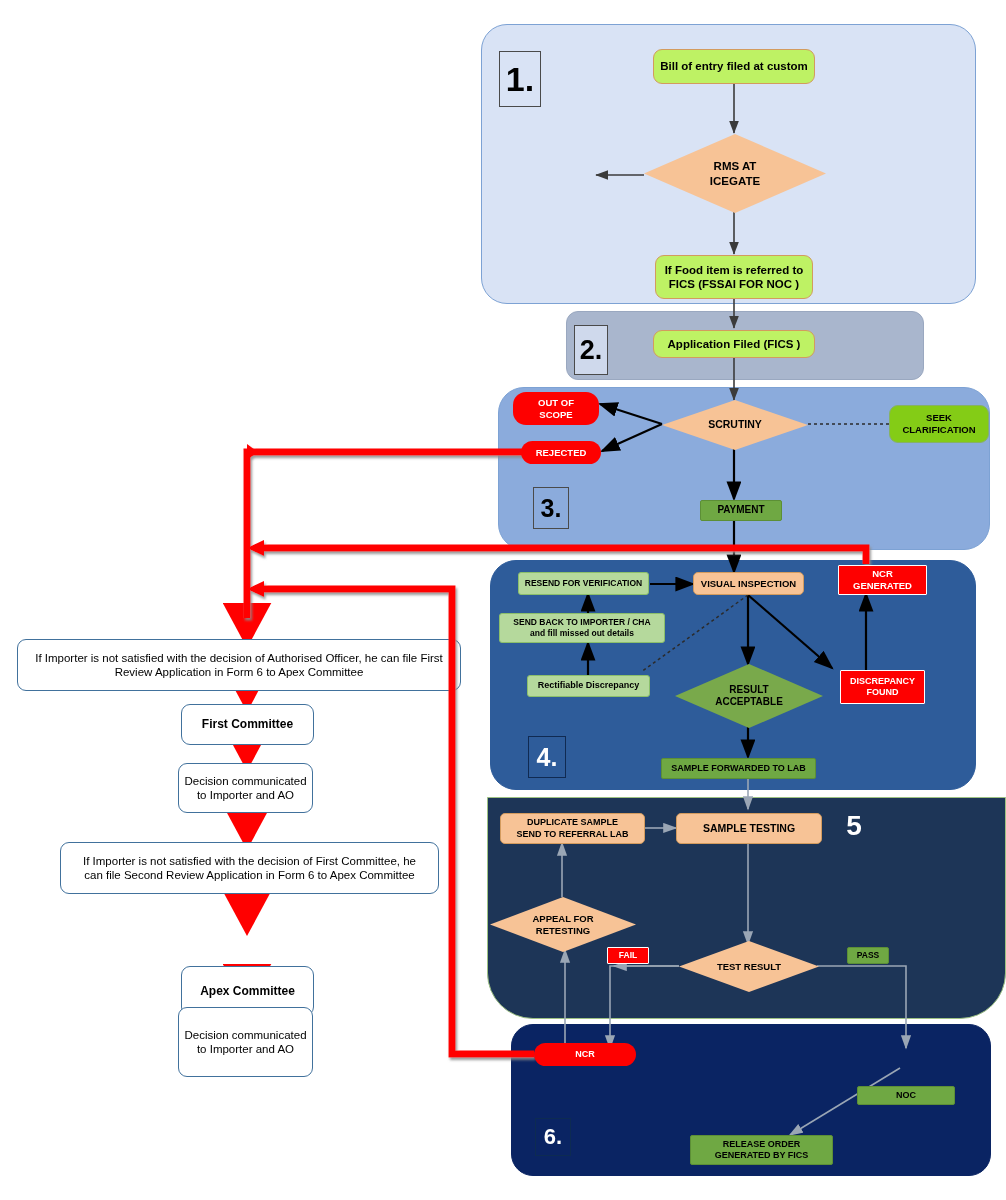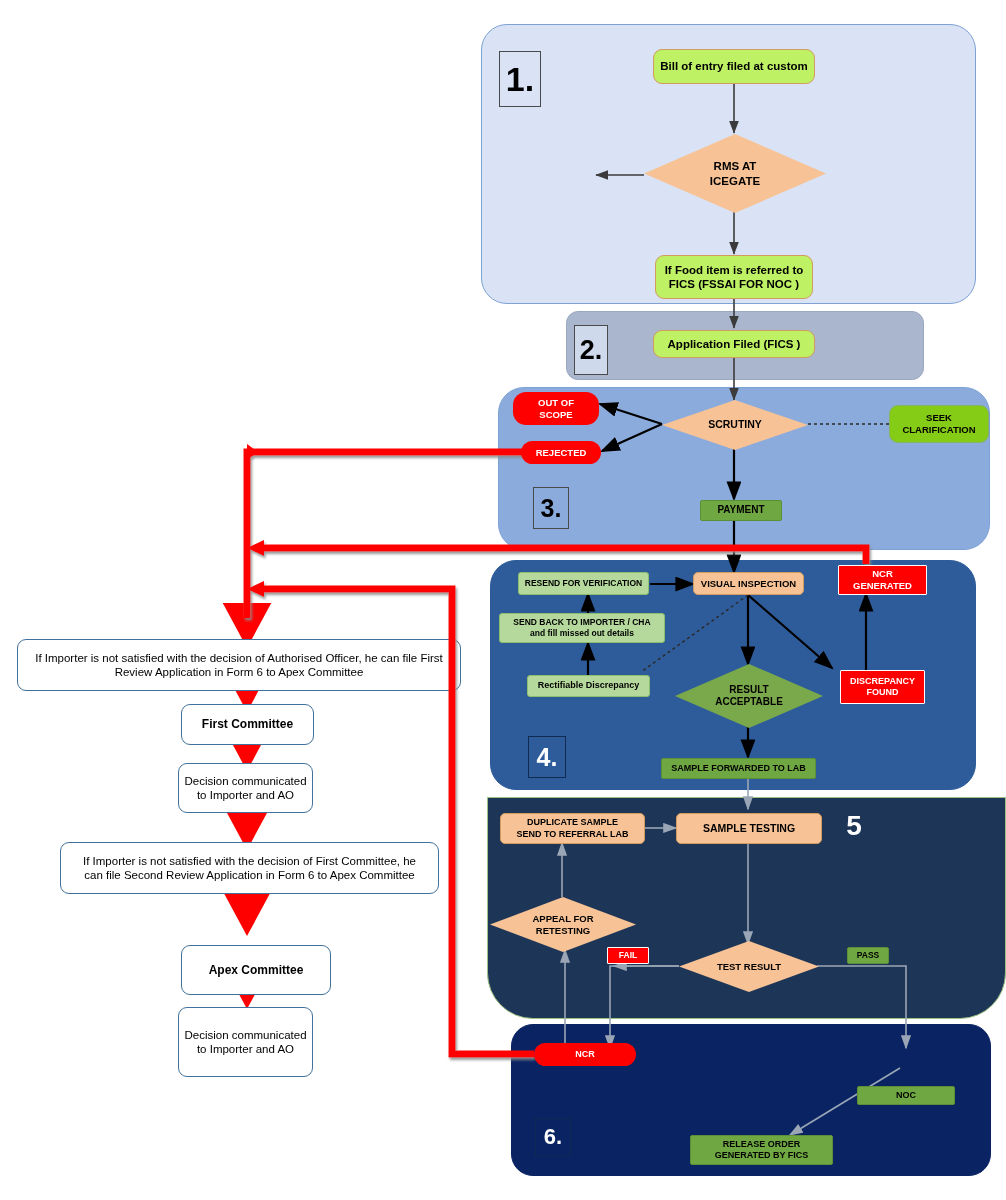--- a/index.html
+++ b/index.html
@@ -326,21 +326,21 @@
 
   <div class="node n-white-round" style="left:17px; top:639px; width:444px; height:52px; font-size:11.5px; padding:0 12px;">If Importer is not satisfied with the decision of Authorised Officer, he can file First Review Application in Form 6 to Apex Committee</div>
 
   <div class="node n-white-round bold" style="left:181px; top:704px; width:133px; height:41px; font-size:12px;">First Committee</div>
 
   <div class="node n-white-round" style="left:178px; top:763px; width:135px; height:50px; font-size:11.5px; white-space:pre-line;">Decision communicated
 to Importer and AO</div>
 
   <div class="node n-white-round" style="left:60px; top:842px; width:379px; height:52px; font-size:11.5px; padding:17px 12px;">If Importer is not satisfied with the decision of First Committee, he can file Second Review Application in Form 6 to Apex Committee</div>
 
-  <div class="node n-white-round bold" style="left:181px; top:945px; width:150px; height:50px; font-size:12px;">Apex Committee</div>
+  <div class="node n-white-round bold" style="left:181px; top:966px; width:133px; height:50px; font-size:12px;">Apex Committee</div>
 
   <div class="node n-white-round" style="left:178px; top:1007px; width:135px; height:70px; font-size:11.5px; white-space:pre-line;">Decision communicated
 to Importer and AO</div>
 
   <div class="step-badge" id="badge-1">1.</div>
   <div class="step-badge" id="badge-2">2.</div>
   <div class="step-badge" id="badge-3">3.</div>
   <div class="step-badge" id="badge-4">4.</div>
   <div class="step-badge" id="badge-5">5</div>
   <div class="step-badge" id="badge-6">6.</div>

